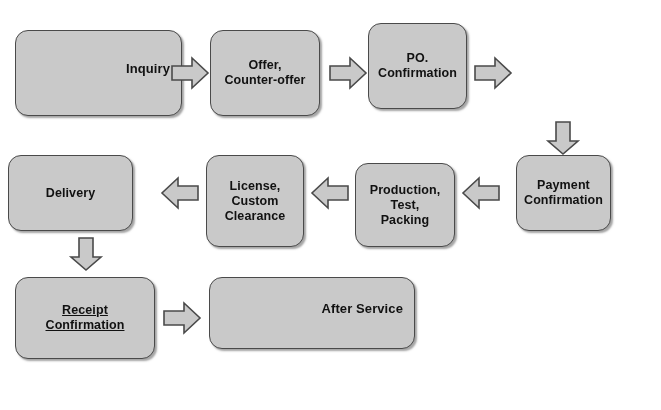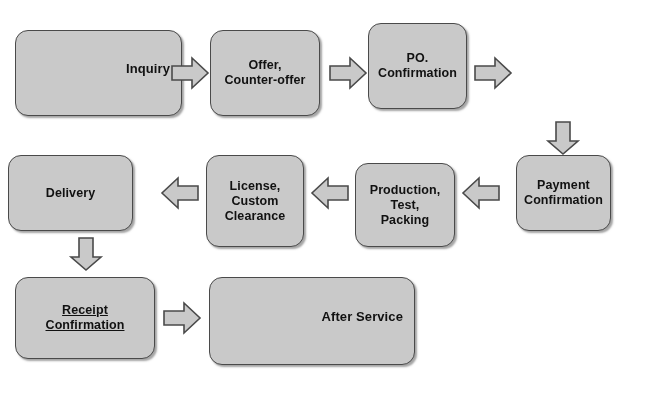--- a/index.html
+++ b/index.html
@@ -172,17 +172,17 @@
     <div class="node-title">Receipt
 Confirmation</div>
   </div>
 
   <div class="arrow" style="left:162px; top:301px;">
     <svg width="40" height="34" viewBox="0 0 40 34">
       <path class="body" d="M2 10 L22 10 L22 2 L38 17 L22 32 L22 24 L2 24 Z"></path>
     </svg>
   </div>
 
-  <div class="node lefty" style="left:209px; top:277px; width:206px; height:88px;">
+  <div class="node lefty" style="left:209px; top:277px; width:206px; height:72px;">
     <div class="node-title">After Service</div>
   </div>
 
 </div>
 
 </body></html>

